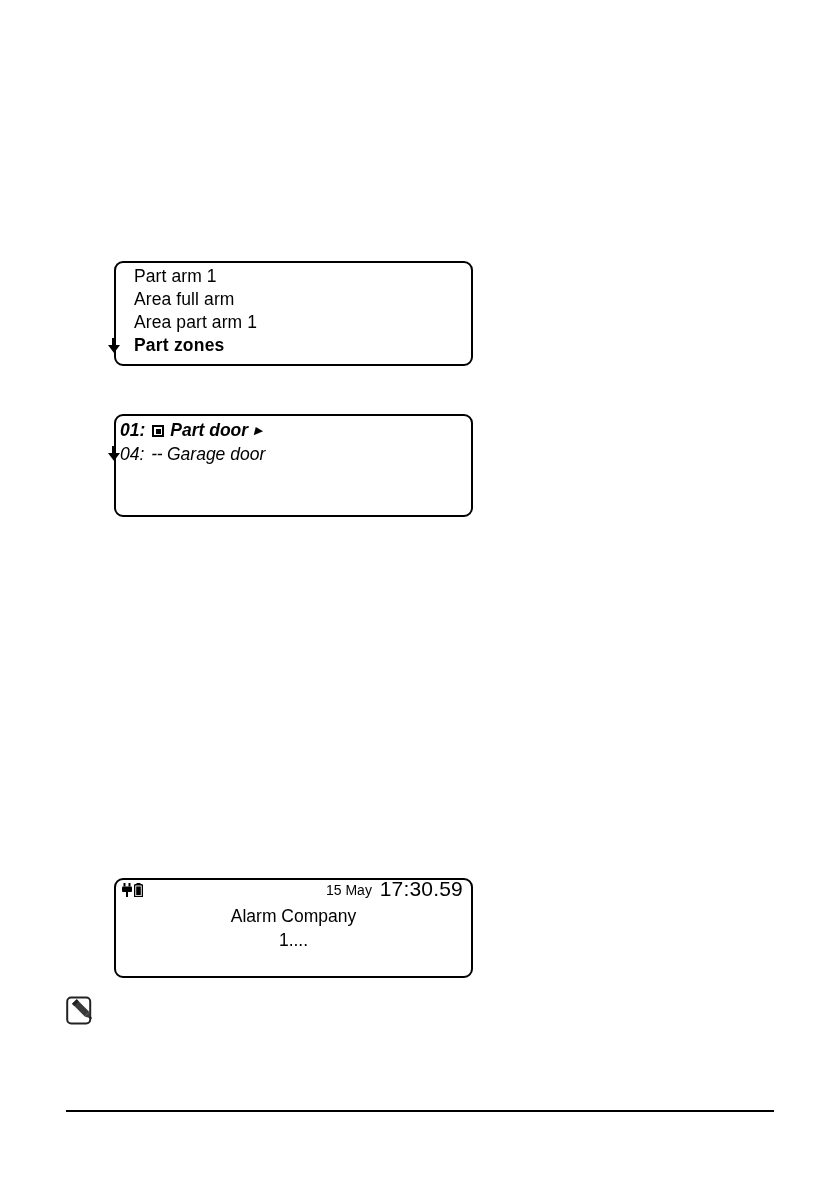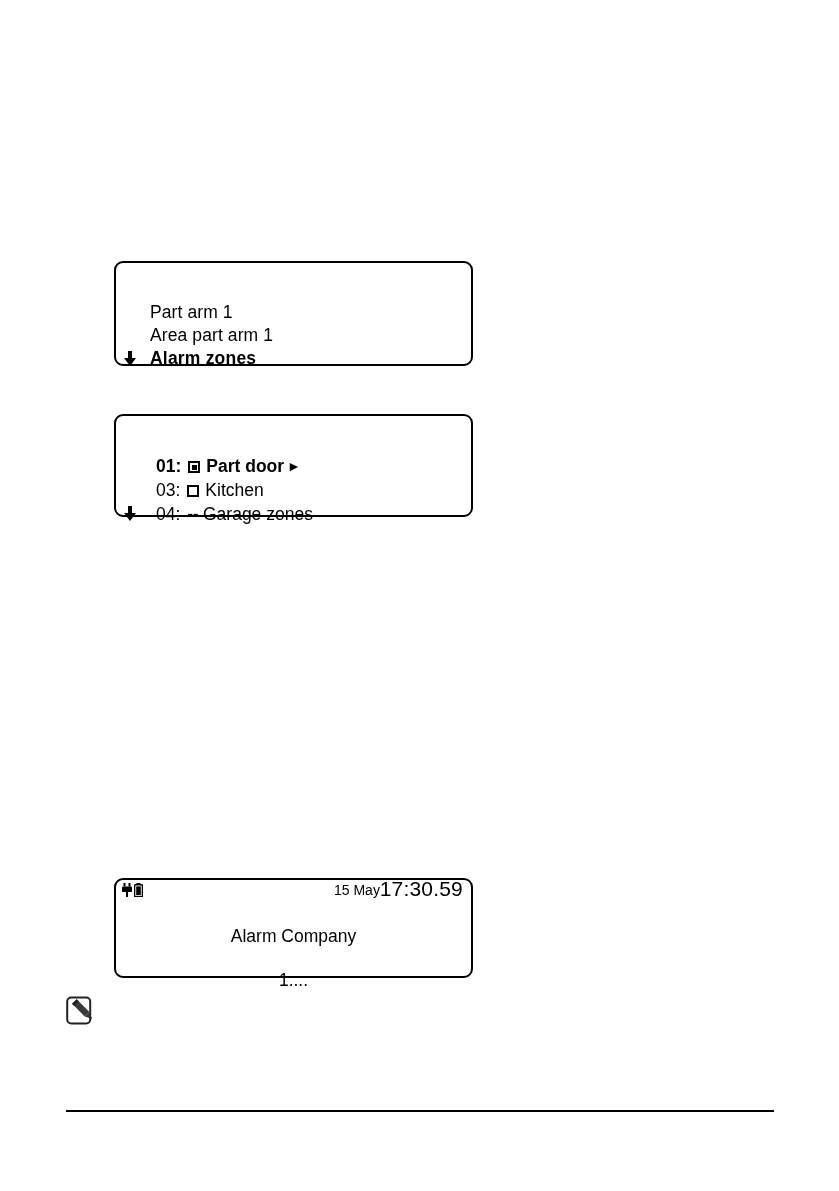--- a/index.html
+++ b/index.html
@@ -31,23 +31,22 @@
     border-radius: 9px;
   }
 
   .lcd-1 { left: 114px; top: 261px; width: 359px; height: 105px; }
   .lcd-2 { left: 114px; top: 414px; width: 359px; height: 103px; }
   .lcd-3 { left: 114px; top: 878px; width: 359px; height: 100px; }
 
   
   .rows {
     position: absolute;
-    left: 16px; right: 0; top: 0;
+    left: 0; right: 0; top: 0;
     padding: 2px 0 0 0;
-    margin-top: 36px;
   }
   .row {
     position: relative;
     height: 23px;
     line-height: 23px;
     padding-left: 18px;
     white-space: nowrap;
     font-size: 17.5px;
     letter-spacing: 0.1px;
   }
@@ -69,23 +68,24 @@
   }
 
   
   .zone-row {
     display: flex;
     align-items: center;
     gap: 0px;
     position: relative;
     height: 24px;
     line-height: 24px;
-    padding-left: 24px;
+    padding-left: 4px;
     font-size: 17.5px;
     white-space: nowrap;
+    font-style: italic;
   }
   .zone-num { display: inline-block; }
   .zone-box {
     display: inline-block;
     width: 12px;
     height: 12px;
     margin: 0 6px 0 7px;
     position: relative;
     top: 1px;
     box-sizing: border-box;
@@ -126,36 +126,34 @@
     top: 3px;
     display: flex;
     align-items: flex-start;
     gap: 1px;
   }
   .status-date {
     position: absolute;
     left: 210px;
     top: 2px;
     font-size: 14px;
-    margin-left: 8px;
   }
   .status-time {
     position: absolute;
     right: 8px;
     top: -3px;
     font-size: 21px;
     letter-spacing: 0.2px;
   }
   .status-line {
     text-align: center;
     font-size: 17.5px;
     line-height: 24px;
     height: 24px;
     white-space: nowrap;
-    margin-top: 20px;
   }
 
   
   .note-icon {
     position: absolute;
     left: 65px;
     top: 994px;
     width: 34px;
     height: 34px;
   }
@@ -175,61 +173,59 @@
 
 <div class="page">
 
   <div class="lcd lcd-1">
     <div class="rows">
 
       <div class="row">
         <span>Part arm 1</span>
       </div>
 
+      <div class="row">
+        <span>Area full arm</span>
+      </div>
 
       <div class="row">
         <span>Area part arm 1</span>
       </div>
 
       <div class="row bold">
         <svg class="scroll-arrow" viewBox="0 0 14 16">
           <rect x="5" y="0" width="4" height="9" fill="#000"></rect>
           <polygon points="1,7 13,7 7,15" fill="#000"></polygon>
         </svg>
-        <span>Alarm zones</span>
+        <span>Part zones</span>
       </div>
 
     </div>
   </div>
 
   <div class="lcd lcd-2">
     <div class="rows">
 
       <div class="zone-row bold">
         <span class="zone-num">01:</span>
         <span class="zone-box checked"></span>
         <span class="zone-label">Part door</span>
         <span class="right-caret">▸</span>
       </div>
 
 
-      <div class="zone-row">
-        <span class="zone-num">03:</span>
-        <span class="zone-box"></span>
-        <span class="zone-label">Kitchen</span>
-      </div>
 
       <div class="zone-row">
         <svg class="scroll-arrow" viewBox="0 0 14 16">
           <rect x="5" y="0" width="4" height="9" fill="#000"></rect>
           <polygon points="1,7 13,7 7,15" fill="#000"></polygon>
         </svg>
         <span class="zone-num">04:</span>
         <span class="zone-dashes">--</span>
-        <span class="zone-label">Garage zones</span>
+        <span class="zone-label">Garage door</span>
       </div>
 
     </div>
   </div>
 
   <div class="lcd lcd-3">
 
     <div class="status-top">
       <div class="status-icons">
         <svg width="11" height="14" viewBox="0 0 11 14">

